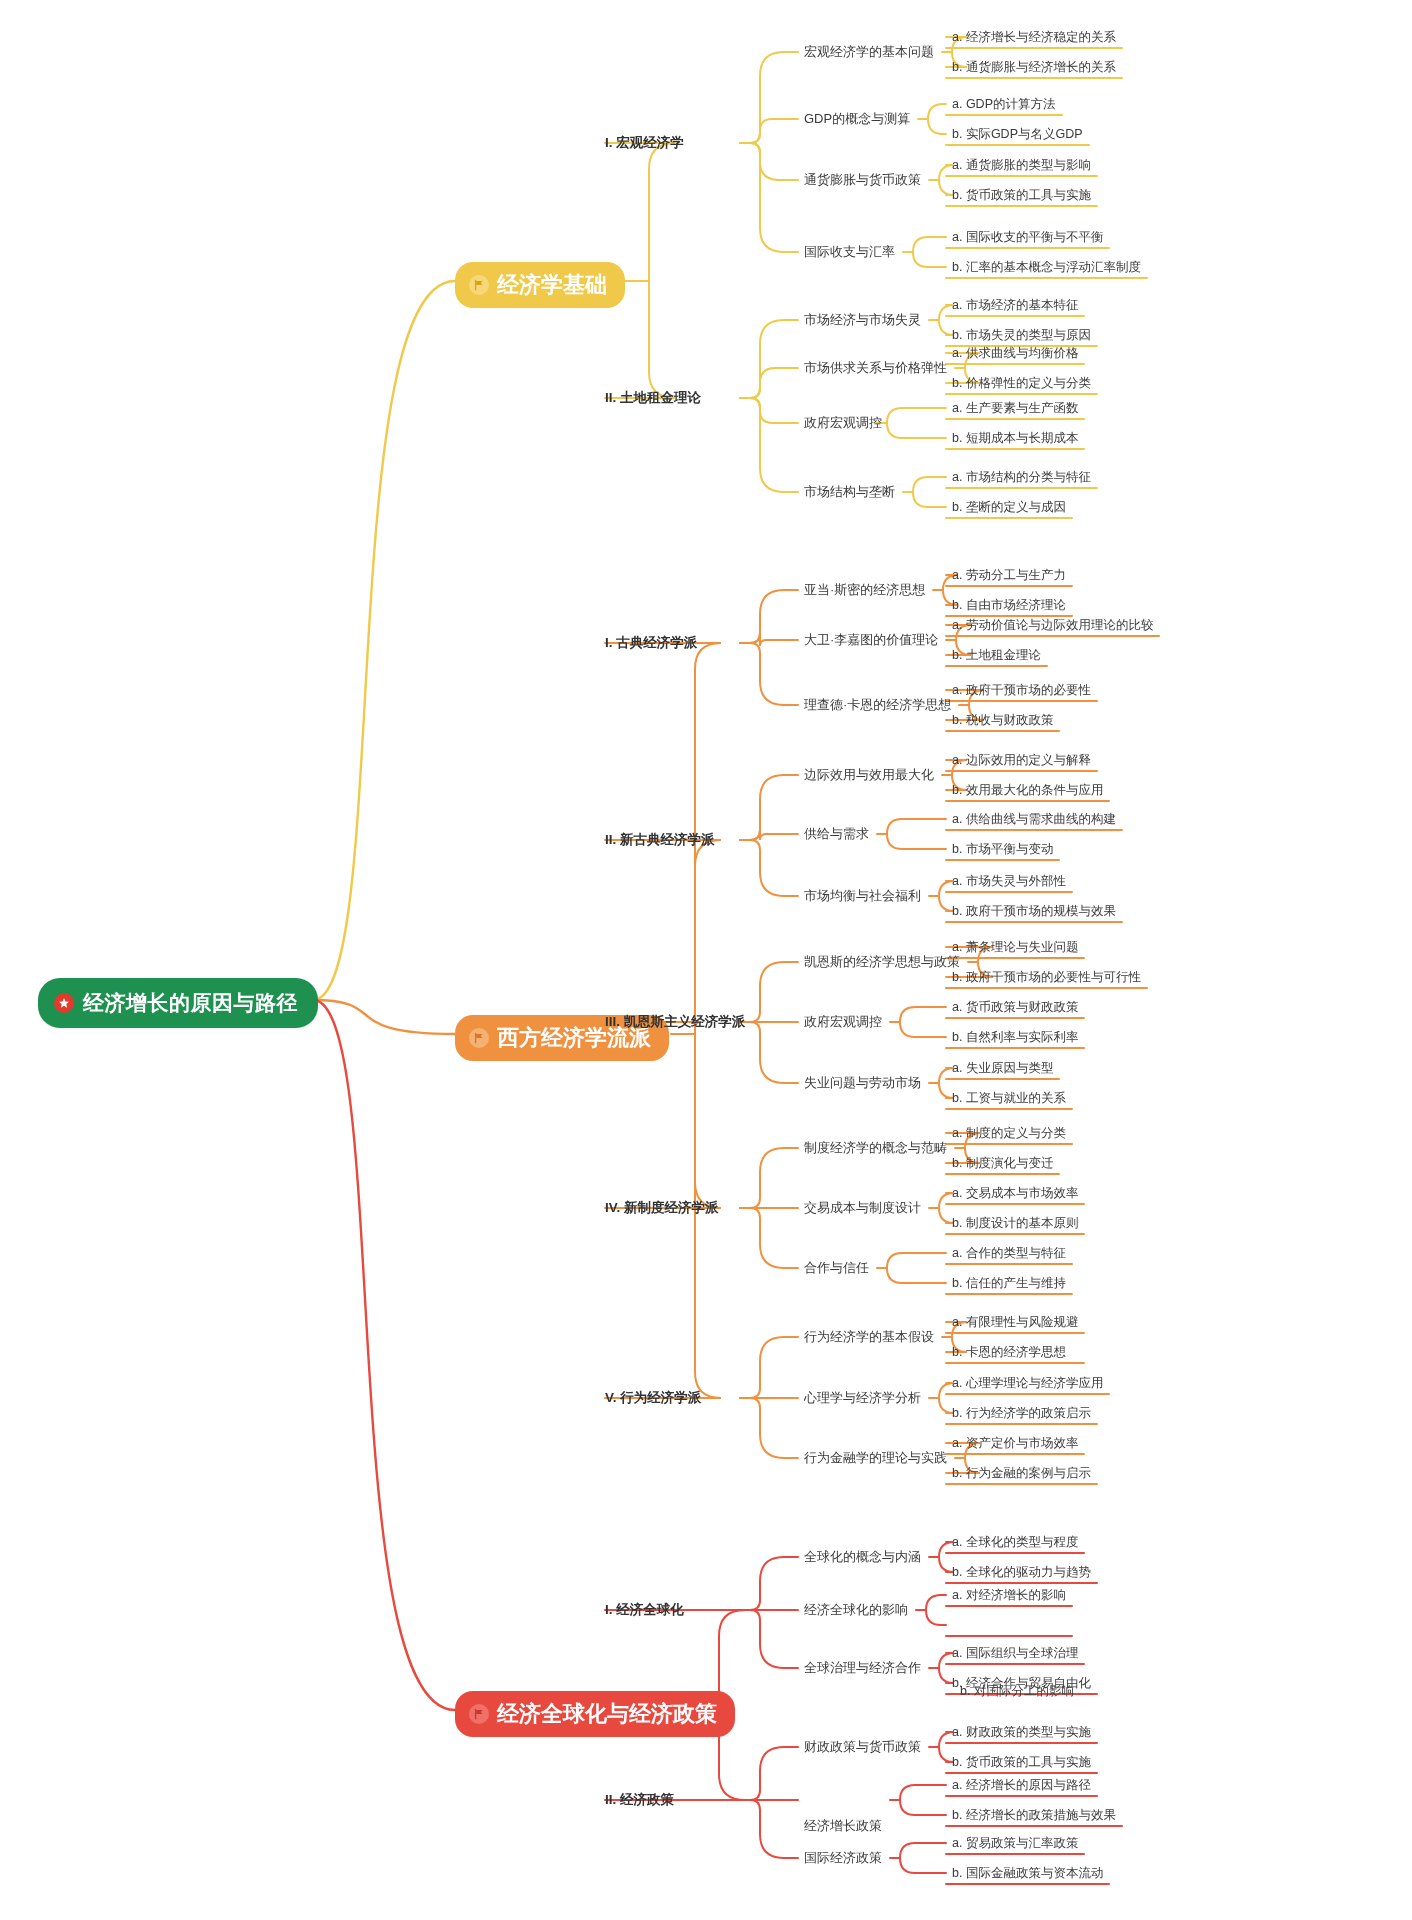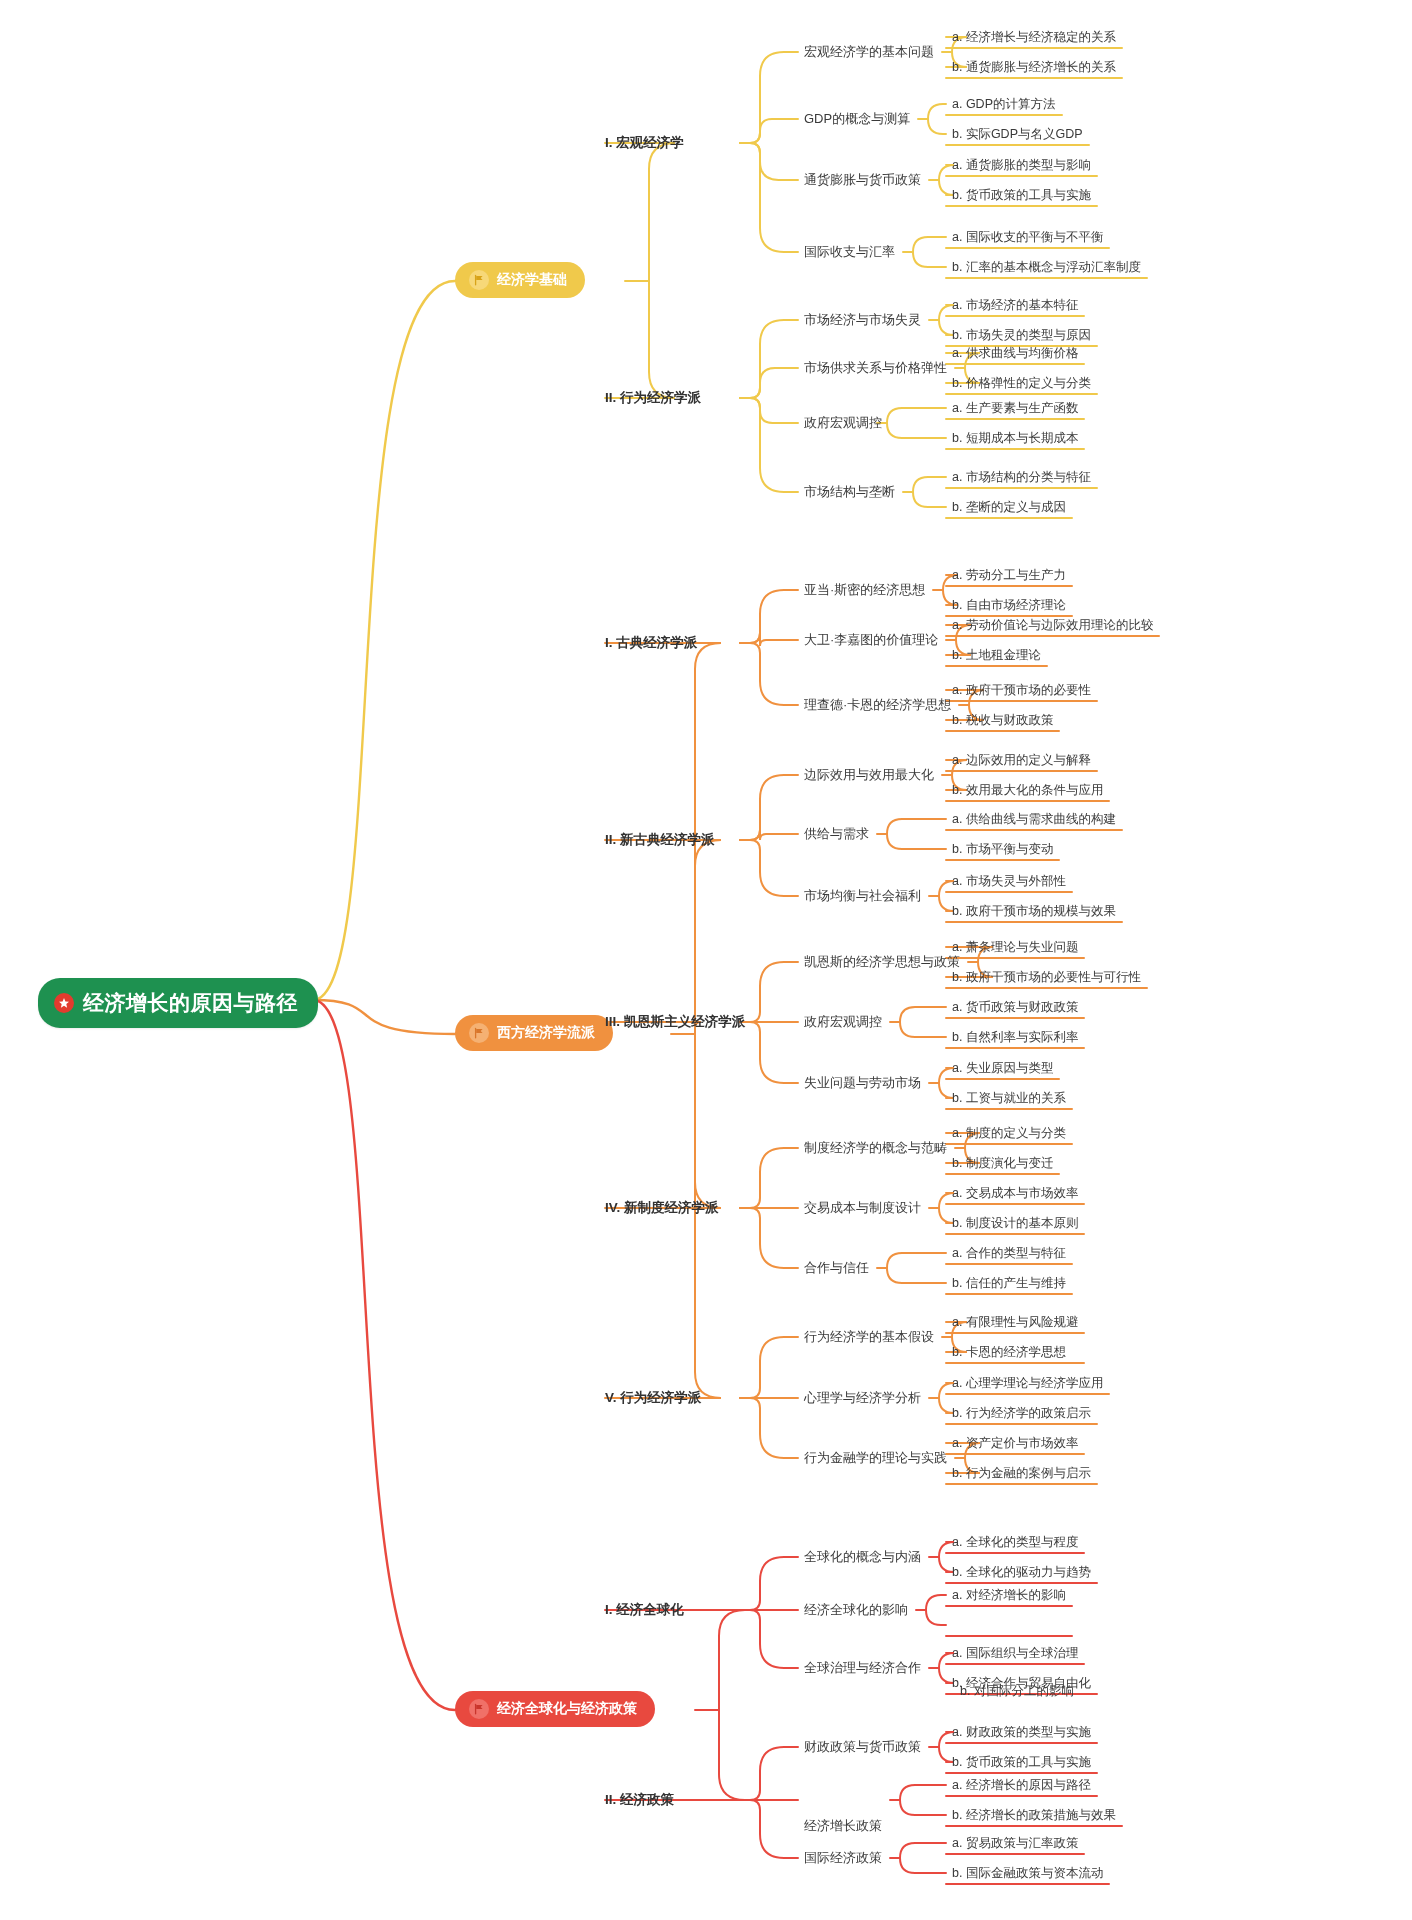--- a/index.html
+++ b/index.html
@@ -50,21 +50,21 @@
   .root-label { color: #fff; }
 
   
   .branch-node {
     display: flex;
     align-items: center;
     gap: 8px;
     border-radius: 18px;
     padding: 8px 18px 8px 14px;
     color: #ffffff;
-    font-size: 14px;
+    font-size: 22px;
     font-weight: bold;
   }
   .branch-yellow { background: #f0c94b; }
   .branch-orange { background: #f0913f; }
   .branch-red    { background: #e8493f; }
 
   
   .l2-node {
     font-size: 13.5px;
     font-weight: bold;
@@ -312,21 +312,21 @@
             <path d="M3.2 1.9 L9.6 1.9 L7.7 4.0 L9.6 6.1 L3.2 6.1 Z" fill="#d8a318"></path>
           </svg>
         </span>
         <span>经济学基础</span>
       </div>
       <div class="node l2-node" style="left: 605px; top: 143px;"><span>I. 宏观经济学</span></div>
       <div class="node l3-node" style="left: 804px; top: 52px;"><span>宏观经济学的基本问题</span></div>
       <div class="node l3-node" style="left: 804px; top: 119px;"><span>GDP的概念与测算</span></div>
       <div class="node l3-node" style="left: 804px; top: 180px;"><span>通货膨胀与货币政策</span></div>
       <div class="node l3-node" style="left: 804px; top: 252px;"><span>国际收支与汇率</span></div>
-      <div class="node l2-node" style="left: 605px; top: 398px;"><span>II. 行为经济学派</span></div>
+      <div class="node l2-node" style="left: 605px; top: 398px;"><span>II. 土地租金理论</span></div>
       <div class="node l3-node" style="left: 804px; top: 320px;"><span>市场经济与市场失灵</span></div>
       <div class="node l3-node" style="left: 804px; top: 368px;"><span>市场供求关系与价格弹性</span></div>
       <div class="node l3-node" style="left: 804px; top: 423px;"><span>政府宏观调控</span></div>
       <div class="node l3-node" style="left: 804px; top: 492px;"><span>市场结构与垄断</span></div>
       <div class="node branch-node branch-orange" style="left: 455px; top: 1015px;">
         <span class="icon-badge icon-flag-o">
           <svg width="12" height="12" viewBox="0 0 12 12">
             <path d="M2.6 1.4 V10.8" stroke="#d9762a" stroke-width="1.3" fill="none" stroke-linecap="round"></path>
             <path d="M3.2 1.9 L9.6 1.9 L7.7 4.0 L9.6 6.1 L3.2 6.1 Z" fill="#d9762a"></path>
           </svg>

